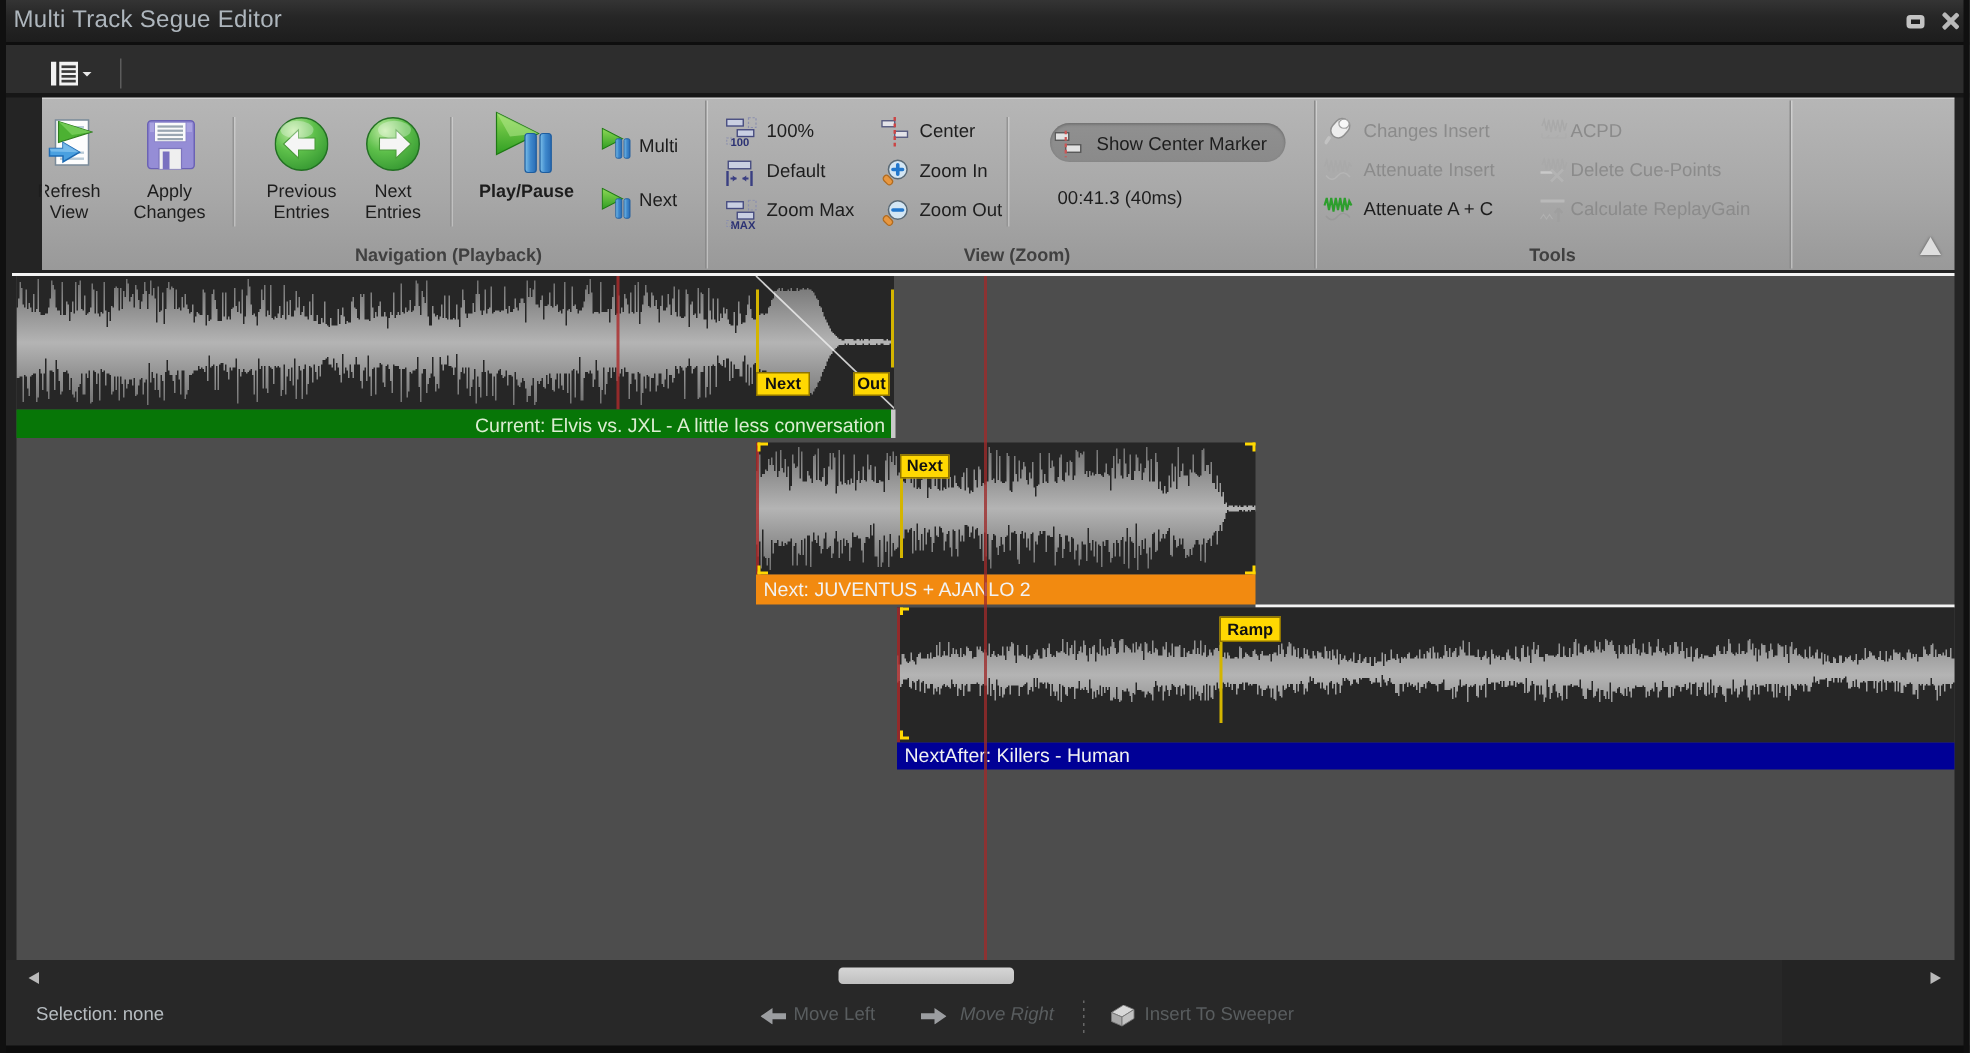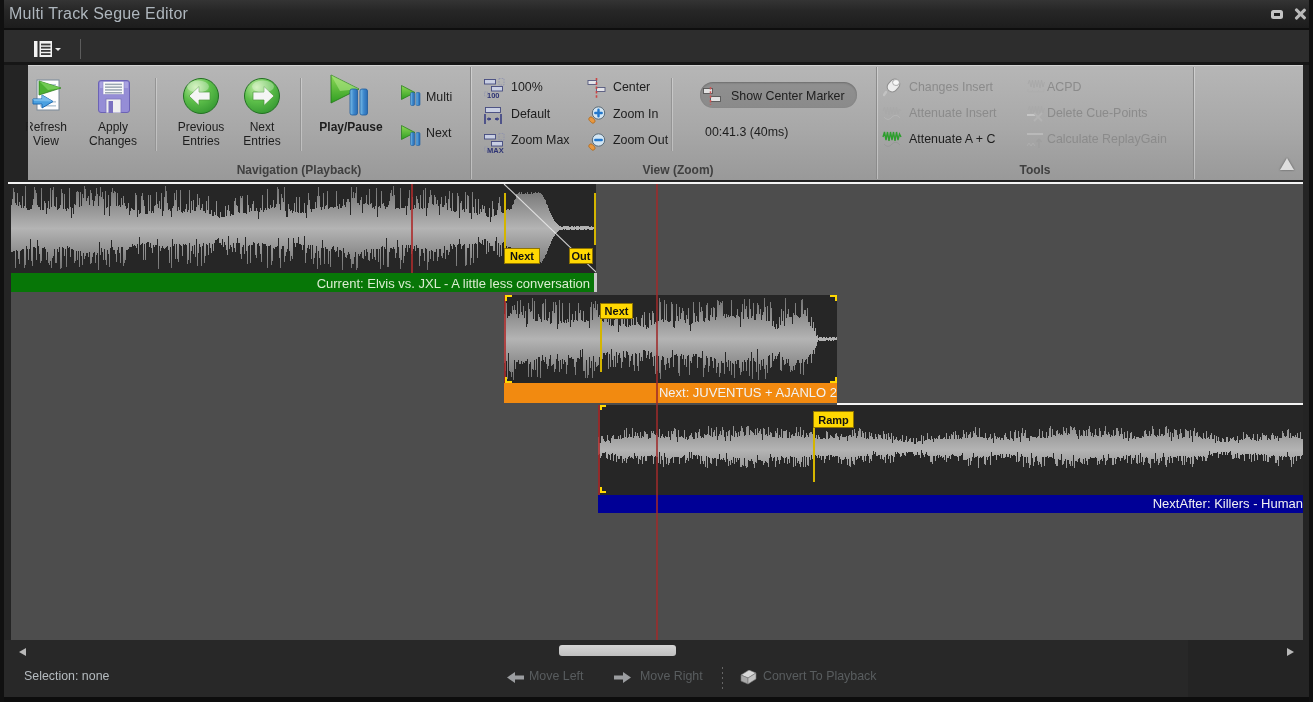--- a/index.html
+++ b/index.html
@@ -28,21 +28,21 @@
   .stxt { position:absolute; font-size:12.4px; color:#1d1d1d; white-space:nowrap; }
   .gray  { color:#8b8b8b !important; }
   #scm { left:670px; top:16px; width:157px; height:26px; border-radius:13px;
      background:linear-gradient(#909090,#8a8a8a); box-shadow:inset 0 1px 2px rgba(0,0,0,0.25); }
   #ritri { position:absolute; left:1250px; top:92px; width:0; height:0;
      border-left:7px solid transparent; border-right:7px solid transparent; border-bottom:12px solid #dedede;
      filter:drop-shadow(0 0 1px #555); }
   #wline1 { left:8px; top:182px; width:1295px; height:2px; background:#f4f4f4; }
   #canvas { left:8px; top:184px; width:1295px; height:456px; background:#4d4d4d; }
   .clip { position:absolute; background:#262626; }
-  .lab { position:absolute; font-size:13px; color:#f2f2f2; line-height:19px; white-space:nowrap; overflow:hidden;text-align:right; }
+  .lab { position:absolute; font-size:13px; color:#f2f2f2; line-height:19px; white-space:nowrap; overflow:hidden; }
   .redline { position:absolute; width:2px; background:rgba(172,44,44,0.82); }
   .ylab { position:absolute; background:#ffd802; border:1px solid #8f7400; color:#111; font-weight:bold;
           font-size:11px; text-align:center; line-height:14px; }
   .yline { position:absolute; width:2px; background:#d4b500; }
   .ybr { position:absolute; background:#ffd802; }
   #scrollrow { left:0; top:640px; width:1188px; height:62px; background:#282828; }
   #thumb { left:559px; top:5px; width:117px; height:11px; border-radius:3px;
      background:linear-gradient(#d6d6d6,#bfbfbf); }
   .sarr { position:absolute; width:0; height:0; top:8px; }
   #sbtext { left:24px; top:29px; font-size:12.4px; color:#b6bcc0; }
@@ -346,24 +346,24 @@
   <div class="sarr" style="left:1287px; border-top:4.5px solid transparent; border-bottom:4.5px solid transparent; border-left:7px solid #b9b9b9;"></div>
   <div class="abs" id="thumb"></div>
   <div class="abs" id="sbtext">Selection: none</div>
   <svg style="left:507px; top:32px" width="17" height="11" viewBox="0 0 17 11">
     <path d="M17 3.5 L8 3.5 L8 0 L0 5.5 L8 11 L8 7.5 L17 7.5 Z" fill="#9b9da0"></path>
   </svg>
   <div class="mvtxt" style="left:529px;">Move Left</div>
   <svg style="left:614px; top:32px" width="17" height="11" viewBox="0 0 17 11">
     <path d="M0 3.5 L9 3.5 L9 0 L17 5.5 L9 11 L9 7.5 L0 7.5 Z" fill="#9b9da0"></path>
   </svg>
-  <div class="mvtxt" style="left:640px;">Move Right</div>
+  <div class="mvtxt" style="left:640px;font-style:italic;">Move Right</div>
   <div class="abs" style="left:722px; top:27px; width:1px; height:22px; background-image:repeating-linear-gradient(#666 0 2px, transparent 2px 5px);"></div>
   <svg style="left:736px; top:30px" width="21" height="15" viewBox="0 0 21 15">
     <polygon points="5,5 13,0 20,3 12,8" fill="#d8d8d8" stroke="#777" stroke-width="0.6"></polygon>
     <polygon points="5,5 12,8 12,14 5,11" fill="#a9a9a9" stroke="#777" stroke-width="0.6"></polygon>
     <polygon points="12,8 20,3 20,9 12,14" fill="#c2c2c2" stroke="#777" stroke-width="0.6"></polygon>
   </svg>
-  <div class="mvtxt" style="left:763px;">Convert To Playback</div>
+  <div class="mvtxt" style="left:763px;">Insert To Sweeper</div>
 </div>
 <div class="abs" id="botline"></div>
 <div class="abs" id="lborder"></div>
 <div class="abs" id="rborder"></div>
 
 </body></html>

